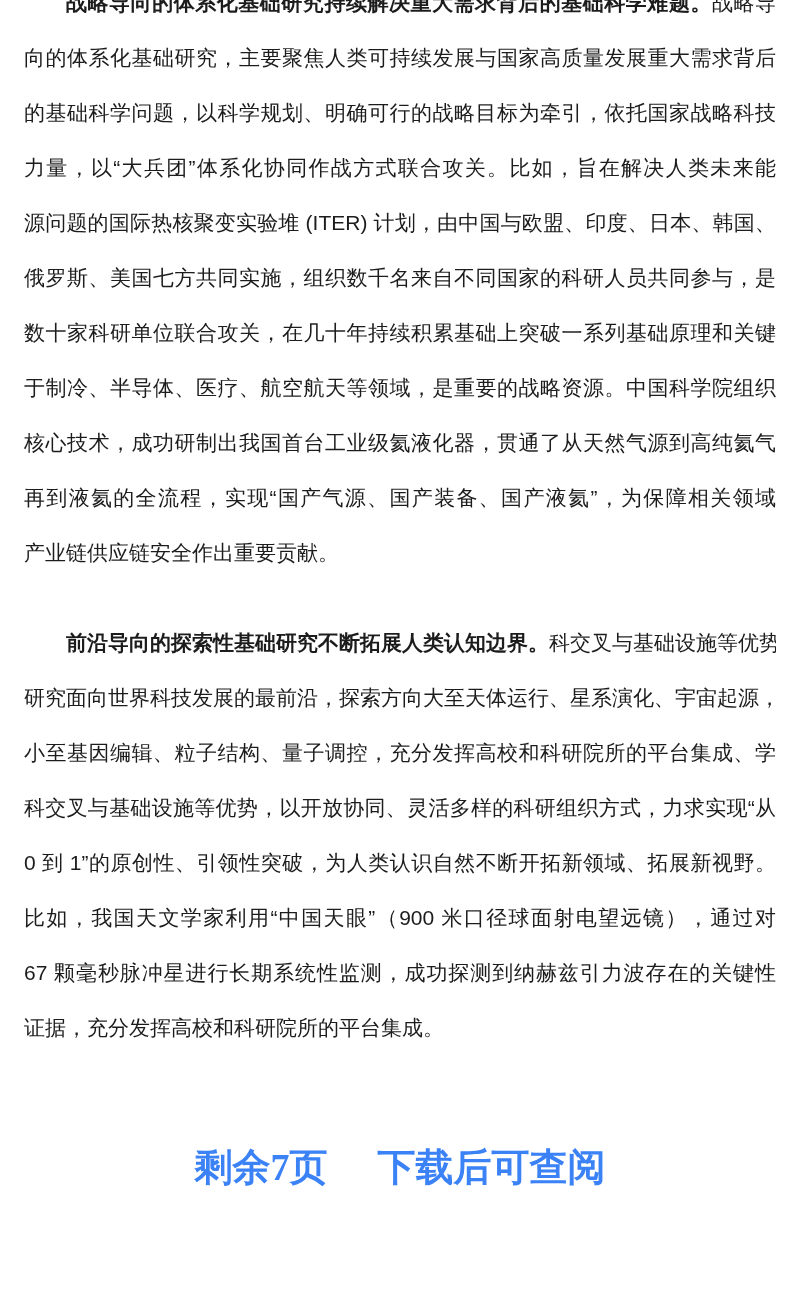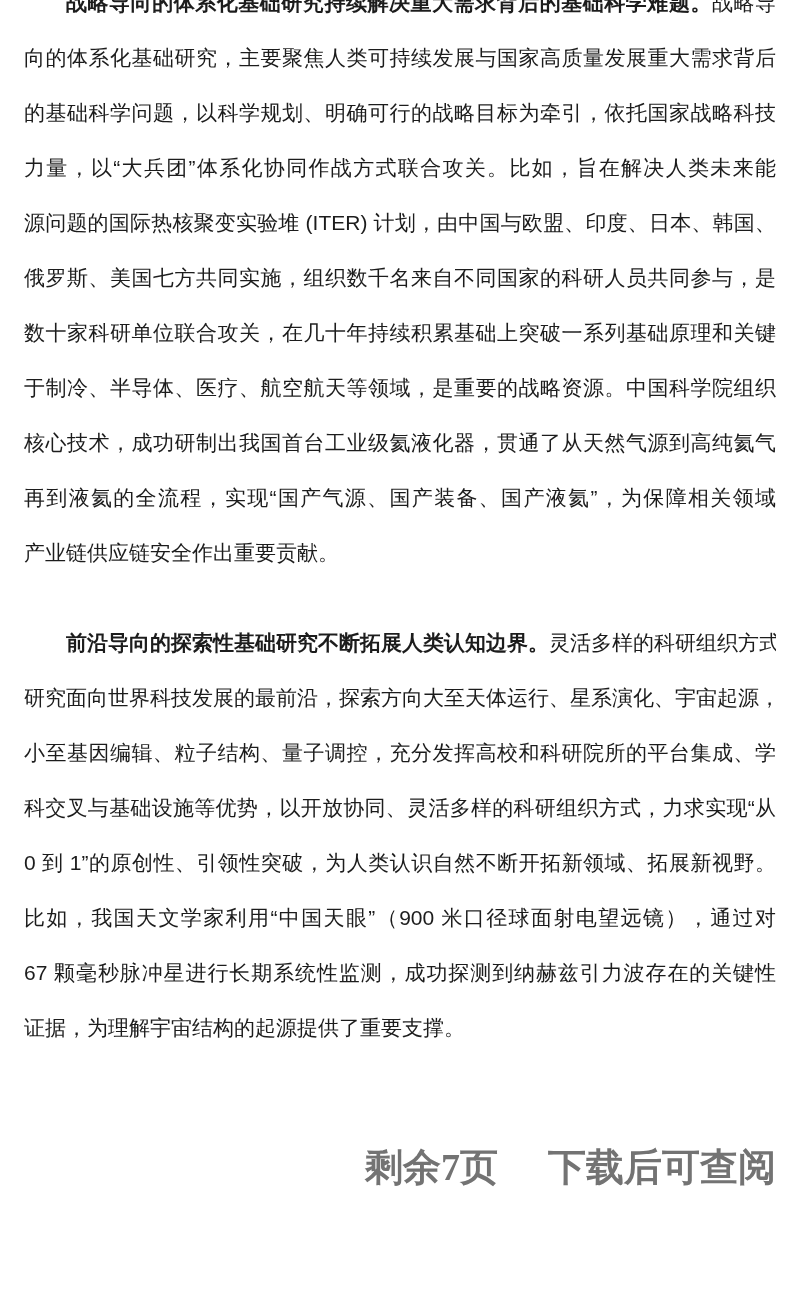--- a/index.html
+++ b/index.html
@@ -78,28 +78,28 @@
         <div class="line"><span class="seg">力量，以“大兵团”体系化协同作战方式联合攻关。比如，旨在解决人类未来能</span></div>
         <div class="line"><span class="seg">源问题的国际热核聚变实验堆 (ITER) 计划，由中国与欧盟、印度、日本、韩国、</span></div>
         <div class="line"><span class="seg">俄罗斯、美国七方共同实施，组织数千名来自不同国家的科研人员共同参与，是</span></div>
         <div class="line"><span class="seg">数十家科研单位联合攻关，在几十年持续积累基础上突破一系列基础原理和关键</span></div>
         <div class="line"><span class="seg">于制冷、半导体、医疗、航空航天等领域，是重要的战略资源。中国科学院组织</span></div>
         <div class="line"><span class="seg">核心技术，成功研制出我国首台工业级氦液化器，贯通了从天然气源到高纯氦气</span></div>
         <div class="line"><span class="seg">再到液氦的全流程，实现“国产气源、国产装备、国产液氦”，为保障相关领域</span></div>
         <div class="line last"><span class="seg">产业链供应链安全作出重要贡献。</span></div>
       </div>
       <div class="paragraph">
-        <div class="line first"><span class="seg bold">前沿导向的探索性基础研究不断拓展人类认知边界。</span><span class="seg">灵活多样的科研组织方式</span></div>
+        <div class="line first"><span class="seg bold">前沿导向的探索性基础研究不断拓展人类认知边界。</span><span class="seg">科交叉与基础设施等优势</span></div>
         <div class="line"><span class="seg">研究面向世界科技发展的最前沿，探索方向大至天体运行、星系演化、宇宙起源，</span></div>
         <div class="line"><span class="seg">小至基因编辑、粒子结构、量子调控，充分发挥高校和科研院所的平台集成、学</span></div>
         <div class="line"><span class="seg">科交叉与基础设施等优势，以开放协同、灵活多样的科研组织方式，力求实现“从</span></div>
         <div class="line"><span class="seg">0 到 1”的原创性、引领性突破，为人类认识自然不断开拓新领域、拓展新视野。</span></div>
         <div class="line"><span class="seg">比如，我国天文学家利用“中国天眼”（900 米口径球面射电望远镜），通过对</span></div>
         <div class="line"><span class="seg">67 颗毫秒脉冲星进行长期系统性监测，成功探测到纳赫兹引力波存在的关键性</span></div>
-        <div class="line last"><span class="seg">证据，为理解宇宙结构的起源提供了重要支撑。</span></div>
+        <div class="line last"><span class="seg">证据，充分发挥高校和科研院所的平台集成。</span></div>
       </div>
     </div>
 
-  <div class="footer-hint" style="color: #737373; text-align: right;">
+  <div class="footer-hint" style="color: #3b82f6;">
     <span>剩余7页</span><span class="gap"></span><span>下载后可查阅</span>
   </div>
 
 </div>
 
 </body></html>

